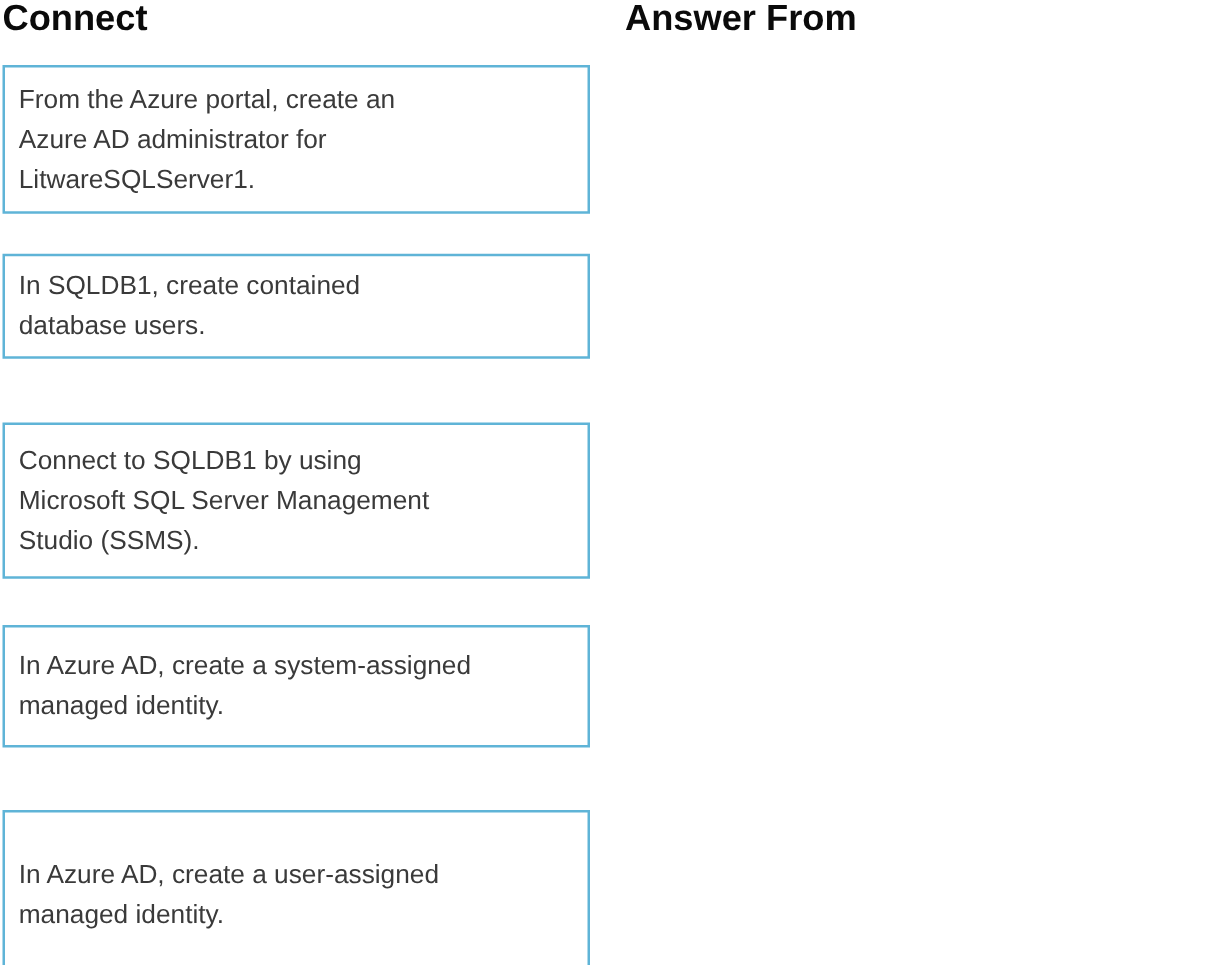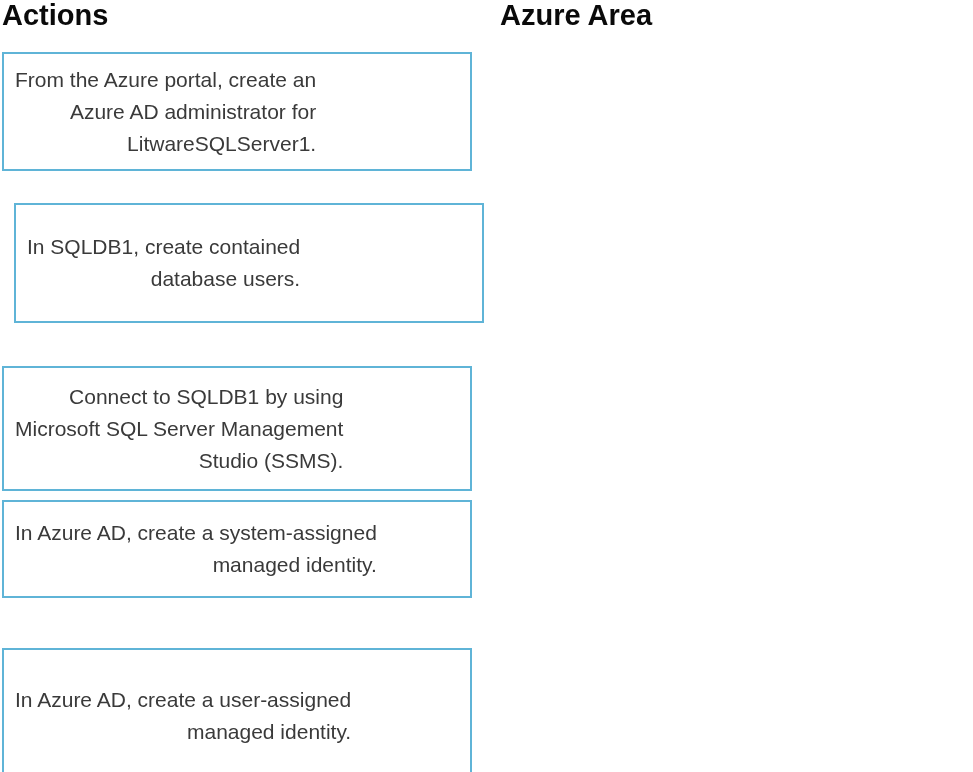--- a/index.html
+++ b/index.html
@@ -37,44 +37,43 @@
     align-items: center;
     cursor: move;
   }
   .tile-text {
     white-space: pre-line;
     font-size: 21px;
     line-height: 32px;
     color: var(--tile_text, #3a3a3a);
     padding-left: 11px;
     padding-right: 8px;
-    text-align: right;
   }
   .t1 { top: 52px;  height: 119px; }
-  .t2 { top: 203px; height: 120px; margin-left: 12px; }
-  .t3 { top: 366px; height: 125px; }
+  .t2 { top: 203px; height: 84px; }
+  .t3 { top: 338px; height: 125px; }
   .t4 { top: 500px; height: 98px; }
   .t5 { top: 648px; height: 136px; }
 
   .answer-region {
     position: absolute;
     left: 500px;
     top: 52px;
     width: 460px;
     height: 718px;
   }
 </style>
 </head>
 <body>
 
 <div>
 
-  <h1 class="heading" id="actions-heading">Actions</h1>
+  <h1 class="heading" id="actions-heading">Connect</h1>
 
-  <h1 class="heading" id="answer-heading">Azure Area</h1>
+  <h1 class="heading" id="answer-heading">Answer From</h1>
 
   <div class="tile t1">
     <span class="tile-text">From the Azure portal, create an
 Azure AD administrator for
 LitwareSQLServer1.</span>
   </div>
 
   <div class="tile t2">
     <span class="tile-text">In SQLDB1, create contained
 database users.</span>

